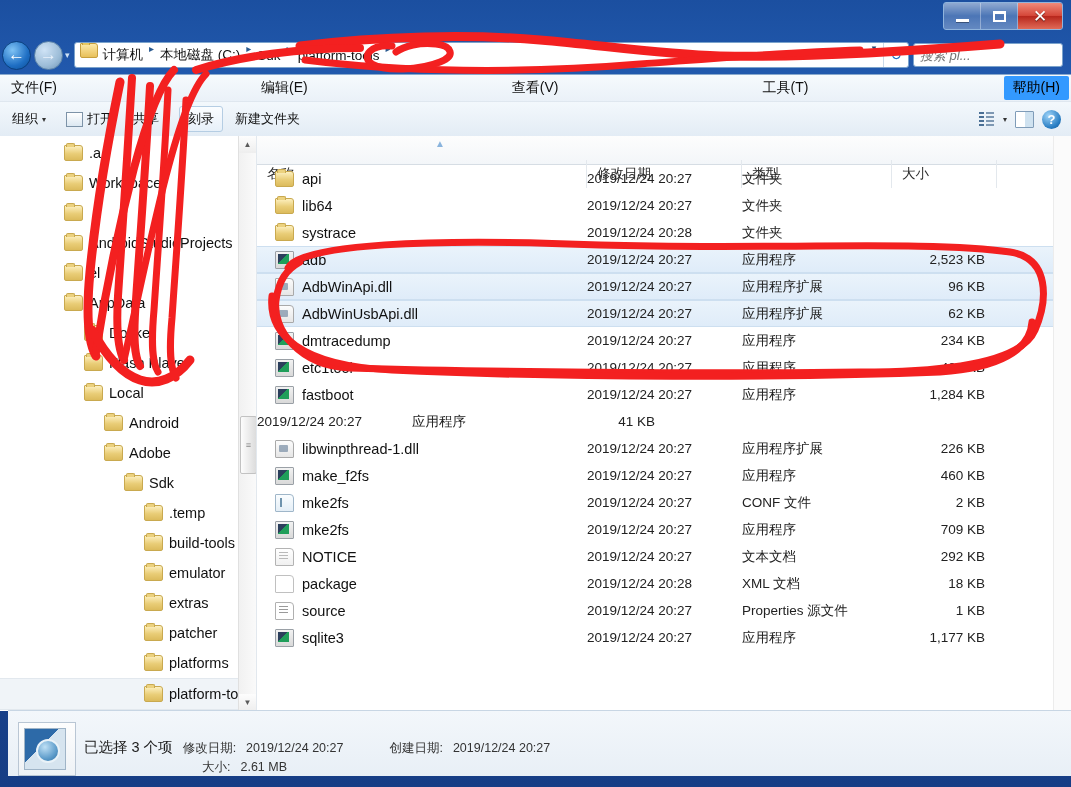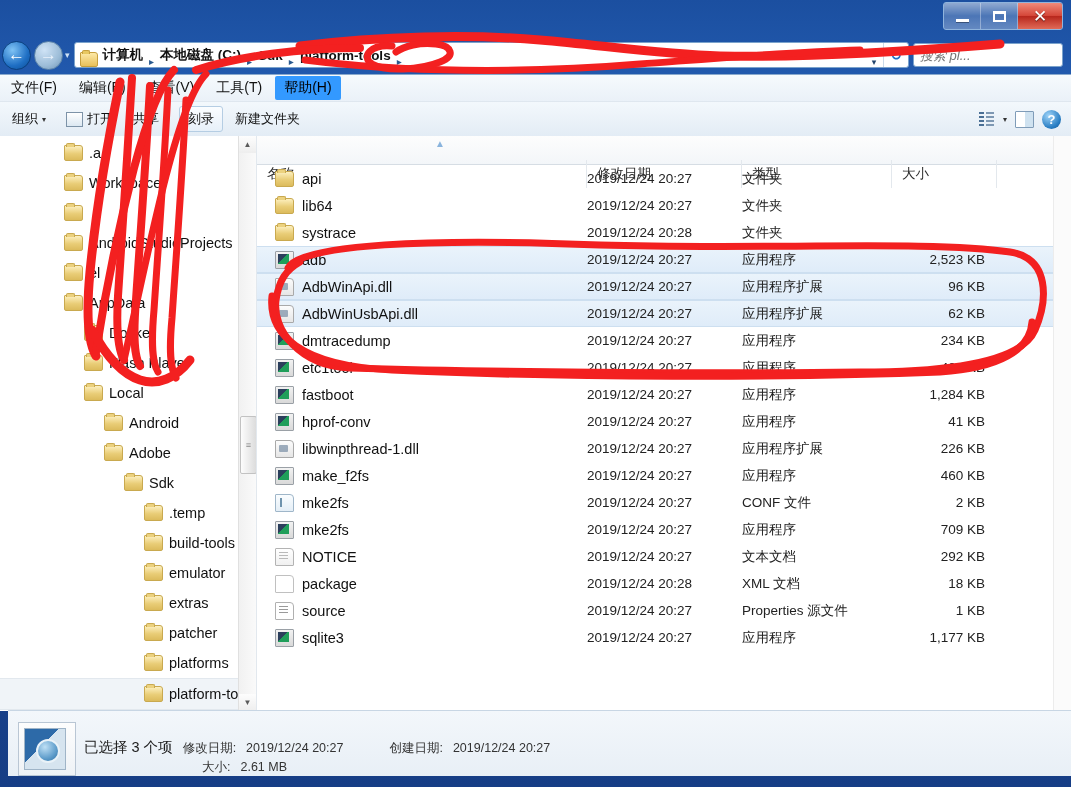--- a/index.html
+++ b/index.html
@@ -60,21 +60,21 @@
     background:radial-gradient(circle at 35% 30%,#cfe3f6,#9dbdd8 60%,#6d93b5);
     border:1px solid #5f86ab;color:#e9f2fb;
     margin-left:3px;
   }
   #nav-recent{
     color:#cfe2f5;font-size:9px;margin:0 4px 0 2px;
   }
   #addrbar{
     flex:1;height:24px;margin-right:4px;
     background:#fff;border:1px solid #7ba3cc;border-radius:3px;
-    display:flex;align-items:flex-end;overflow:hidden;position:relative;font-weight:bold;
+    display:flex;align-items:flex-start;overflow:hidden;position:relative;
   }
   .crumb{
     display:flex;align-items:center;height:100%;
     padding:0 3px;white-space:nowrap;font-size:13.5px;color:#111;
   }
   .crumb-sep{color:#2a5a8f;font-size:10px;padding:0 3px;}
   #addr-folder-icon{
     width:16px;height:13px;margin:0 2px 0 5px;
     background:linear-gradient(180deg,#fde9a8,#e8c05a);
     border:1px solid #c79f3d;border-radius:1px 3px 2px 2px;
@@ -102,20 +102,21 @@
 
   
   #client{
     position:absolute;left:0;top:74px;width:1071px;height:636px;
     background:#fff;border-top:1px solid #89a9cd;
   }
   #menubar{
     height:26px;display:flex;align-items:center;
     background:linear-gradient(180deg,#f6fafd,#eaf1f8);
     border-bottom:1px solid #dfe7ef;
+    justify-content:space-between;
   }
   .menuitem{
     padding:3px 9px;margin:0 2px;font-size:14px;color:#111;border-radius:2px;
   }
   .menuitem.active{background:#3399ff;color:#000;}
   #toolbar{
     height:34px;display:flex;align-items:center;
     background:linear-gradient(180deg,#f3f8fc,#e3ecf5);
     border-bottom:1px solid #bccfe2;
   }
@@ -594,24 +595,20 @@
             <div class="frow">
               <div class="fname">
                 <span class="ico exe-ico"></span>
                 <span>fastboot</span>
               </div>
               <div class="fdate">2019/12/24 20:27</div>
               <div class="ftype">应用程序</div>
               <div class="fsize">1,284 KB</div>
             </div>
             <div class="frow">
-              <div class="fname">
-                <span class="ico exe-ico"></span>
-                <span>hprof-conv</span>
-              </div>
               <div class="fdate">2019/12/24 20:27</div>
               <div class="ftype">应用程序</div>
               <div class="fsize">41 KB</div>
             </div>
             <div class="frow">
               <div class="fname">
                 <span class="ico dll-ico"></span>
                 <span>libwinpthread-1.dll</span>
               </div>
               <div class="fdate">2019/12/24 20:27</div>

